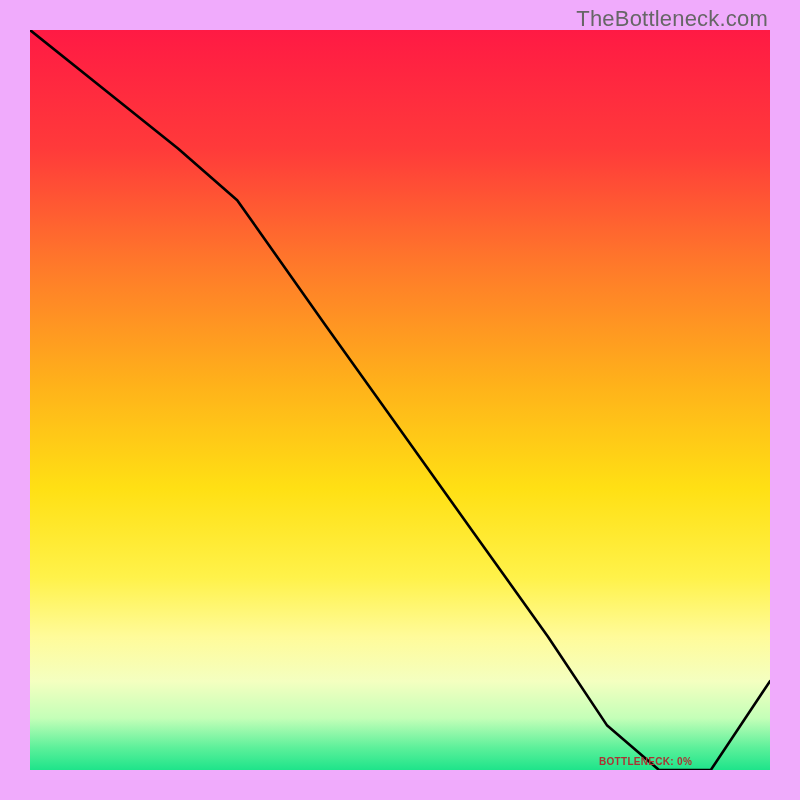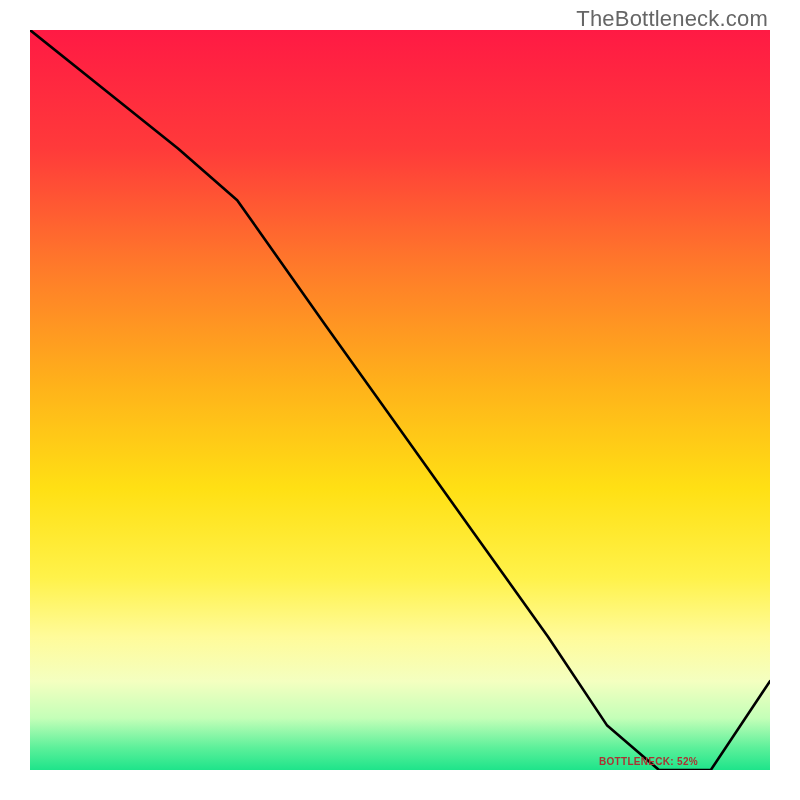--- a/index.html
+++ b/index.html
@@ -7,21 +7,21 @@
     padding: 0;
     width: 800px;
     height: 800px;
     background: #000;
     overflow: hidden;
     font-family: Arial, Helvetica, sans-serif;
   }
   .frame {
     position: absolute;
     inset: 0;
-    background: #ffffff;
+    background: #f0abfc;
   }
   .plot-area {
     position: absolute;
     left: 30px;
     top: 30px;
     width: 740px;
     height: 740px;
     overflow: hidden;
   }
   .watermark {
@@ -61,15 +61,15 @@
             <stop offset="82%" stop-color="#fffb9a"></stop>
             <stop offset="88%" stop-color="#f4ffc0"></stop>
             <stop offset="93%" stop-color="#c4ffb8"></stop>
             <stop offset="97%" stop-color="#5cf09a"></stop>
             <stop offset="100%" stop-color="#1ee48a"></stop>
           </linearGradient>
       </defs>
       <rect x="0" y="0" width="740" height="740" fill="url(#bg-grad)"></rect>
       <path id="curve" fill="none" stroke="#000" stroke-width="2.6" stroke-linejoin="round" stroke-linecap="round" d="M0.0 0.0 L74.0 59.2 L148.0 118.4 L207.2 170.2 L296.0 296.0 L370.0 399.6 L444.0 503.2 L518.0 606.8 L577.2 695.6 L629.0 740.0 L680.8 740.0 L740.0 651.2 "></path>
     </svg>
-    <div id="anno" class="label" style="left: 569px; top: 726px;">BOTTLENECK: 52%</div>
+    <div id="anno" class="label" style="left: 569px; top: 726px;">BOTTLENECK: 0%</div>
   </div>
 </div>
 
 </body></html>

